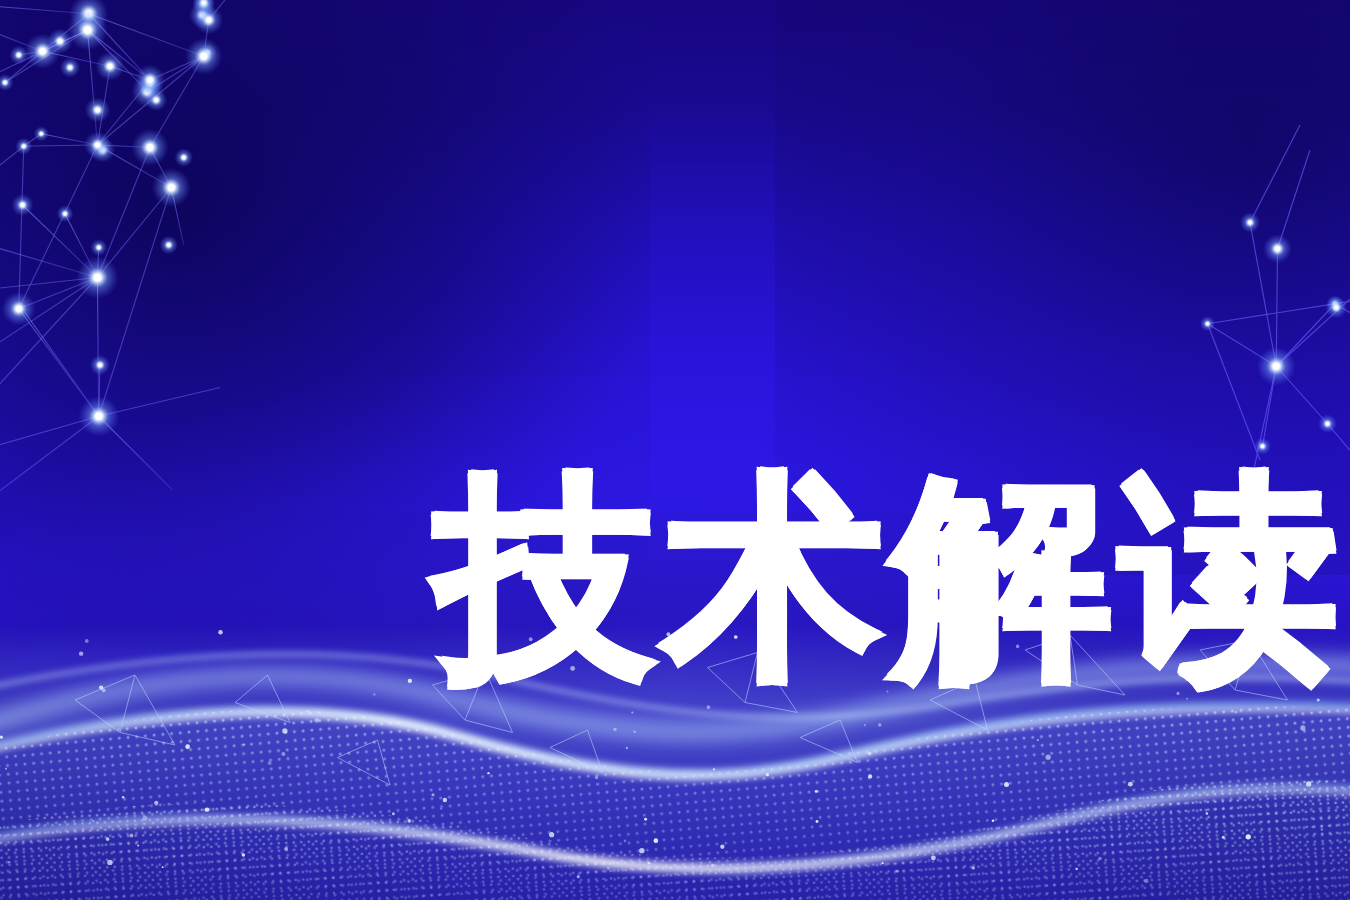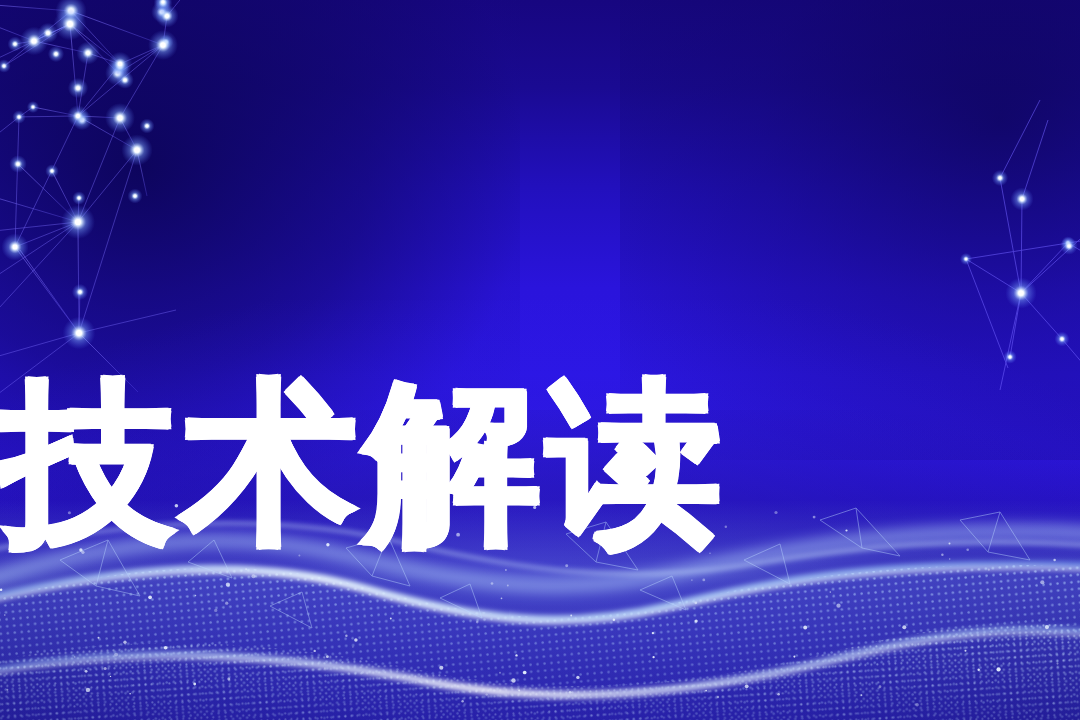--- a/index.html
+++ b/index.html
@@ -98,21 +98,21 @@
     height: 720px;
   }
 
   
   .title-wrap {
     position: absolute;
     left: 0;
     right: 0;
     top: 252px;
     display: flex;
-    justify-content: flex-start;
+    justify-content: flex-end;
     align-items: center;
   }
   .title {
     color: #ffffff;
     font-family: "DejaVu Sans", "Liberation Sans", sans-serif;
     font-size: 174px;
     line-height: 1.08;
     font-weight: 700;
     letter-spacing: 0.05em;
     white-space: nowrap;

